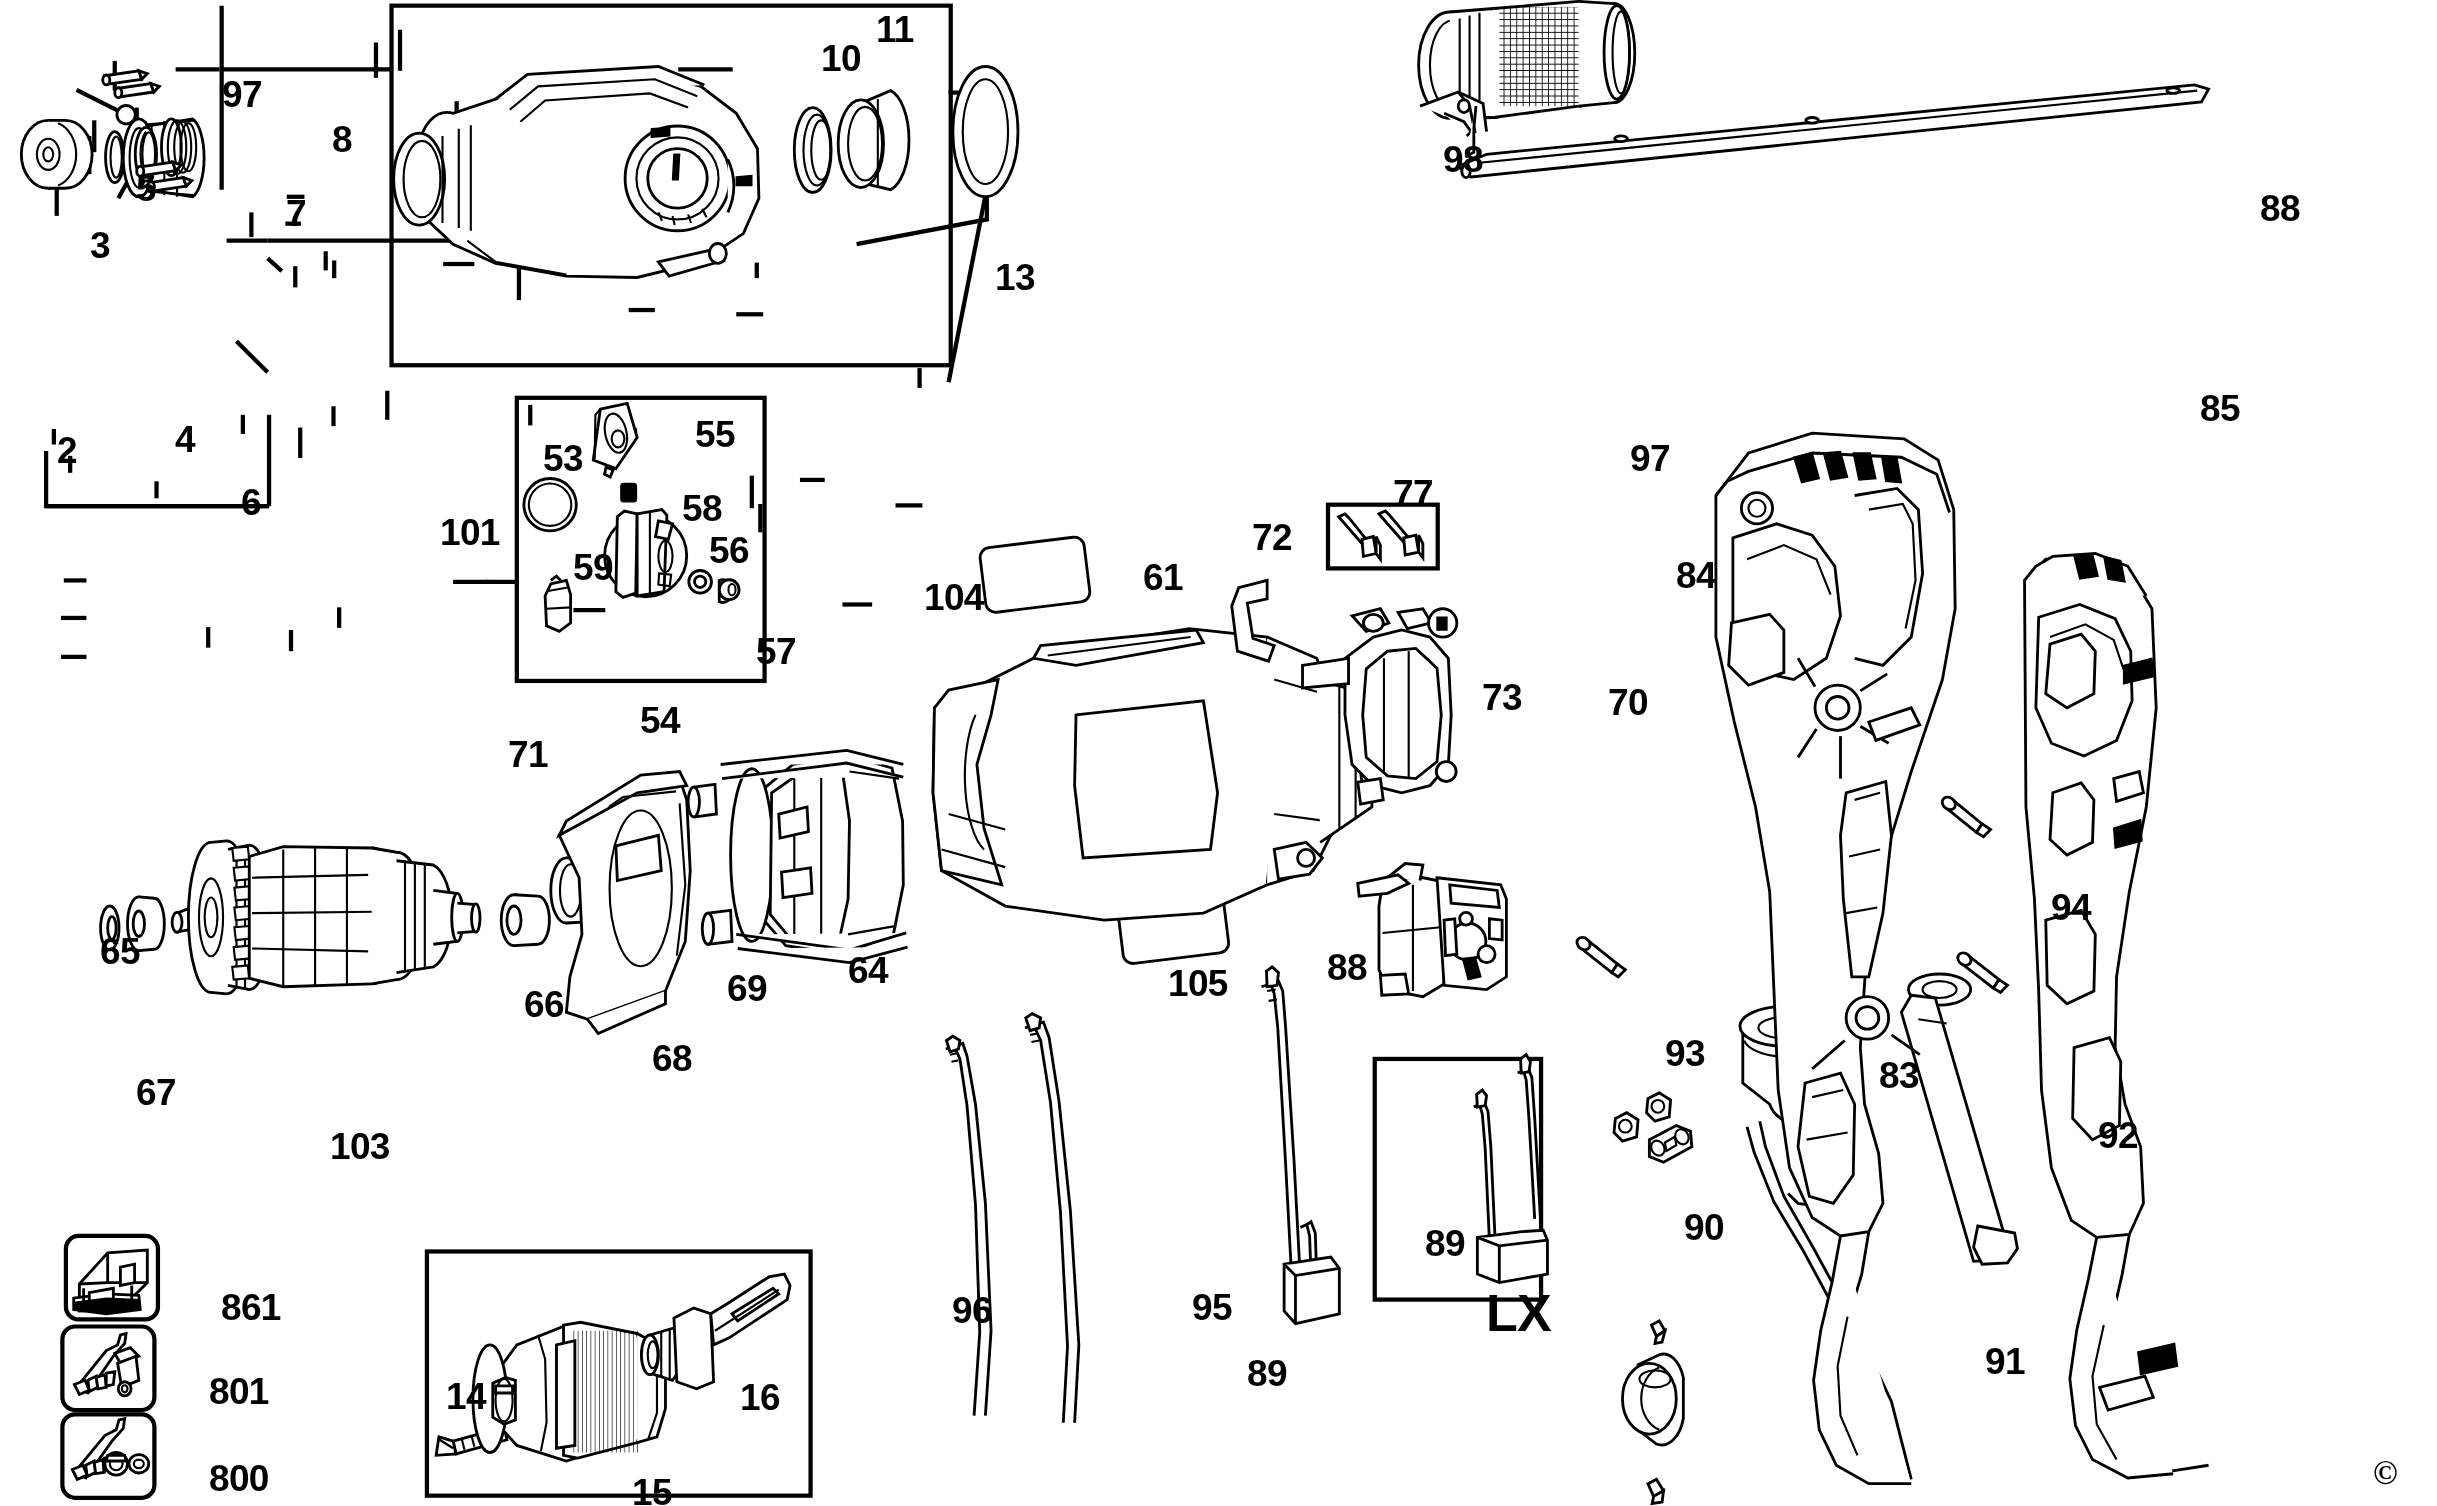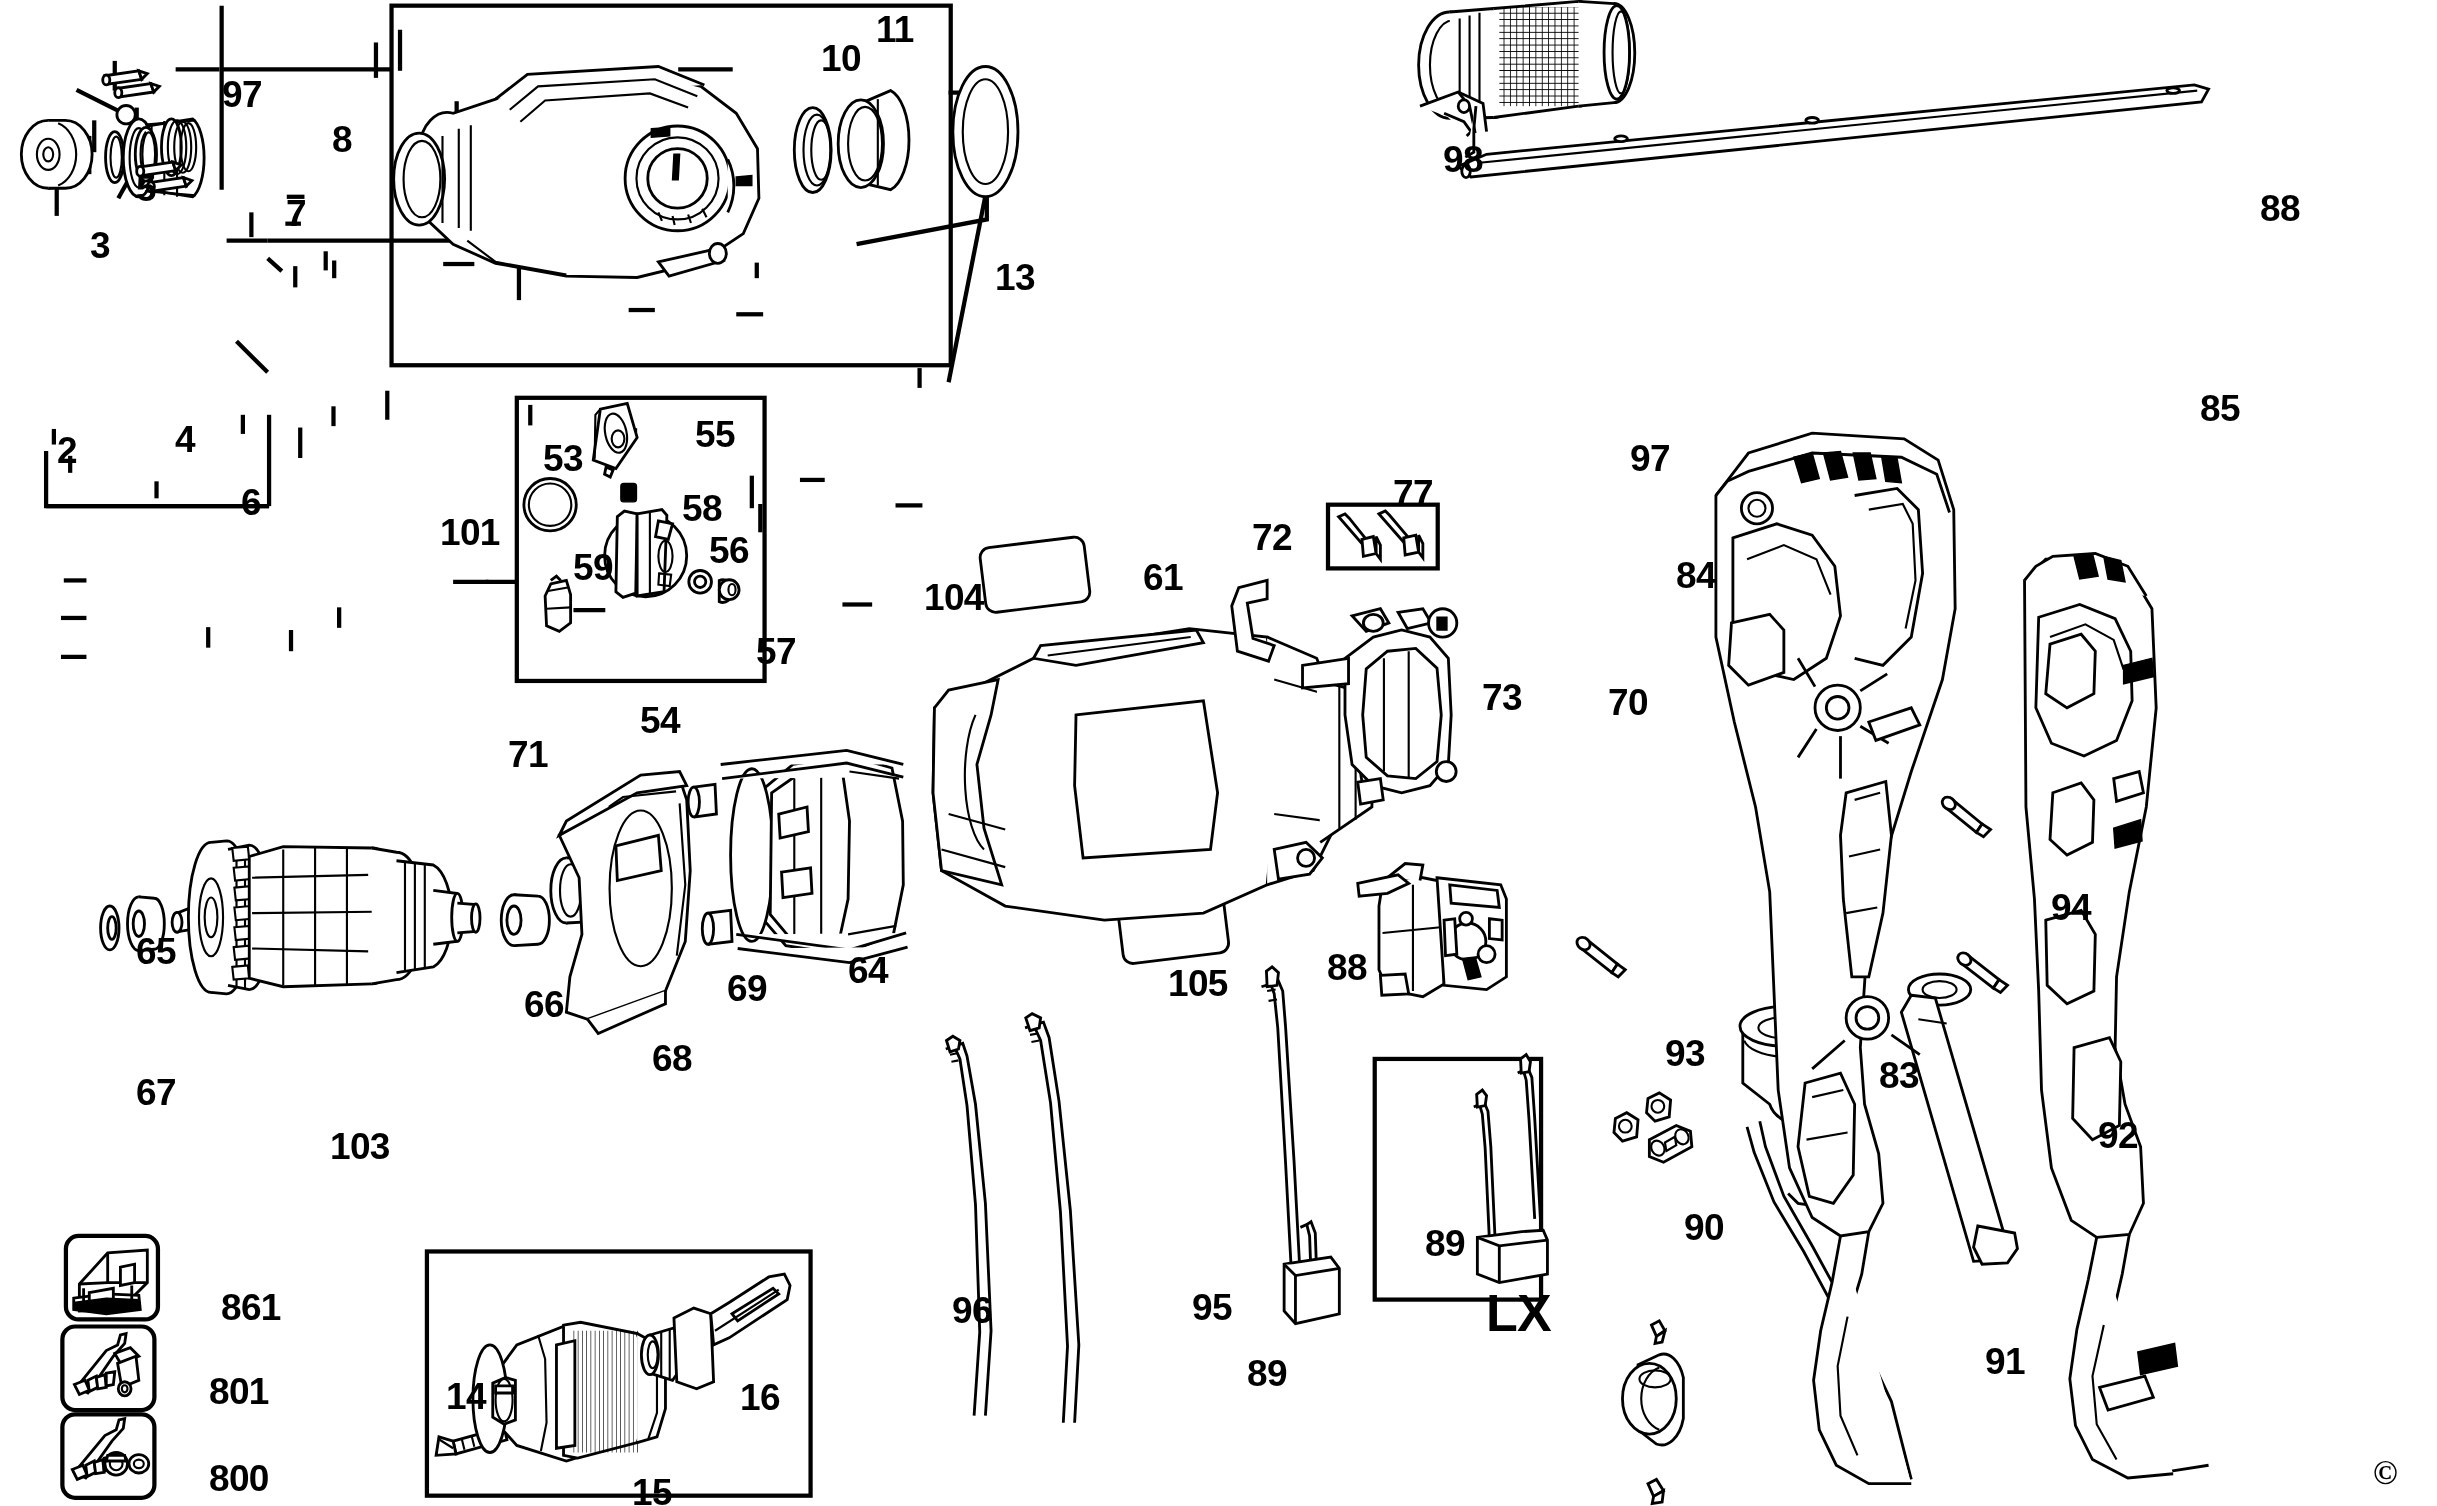--- a/index.html
+++ b/index.html
@@ -721,21 +721,21 @@
     <span class="lbl" style="left: 1143px; top: 559px; font-size: 37px;">61</span>
     <span class="lbl" style="left: 1252px; top: 519px; font-size: 37px;">72</span>
     <span class="lbl" style="left: 1482px; top: 679px; font-size: 37px;">73</span>
     <span class="lbl" style="left: 1393px; top: 475px; font-size: 37px;">77</span>
     <span class="lbl" style="left: 1168px; top: 965px; font-size: 37px;">105</span>
     <span class="lbl" style="left: 508px; top: 736px; font-size: 37px;">71</span>
     <span class="lbl" style="left: 848px; top: 952px; font-size: 37px;">64</span>
     <span class="lbl" style="left: 727px; top: 970px; font-size: 37px;">69</span>
     <span class="lbl" style="left: 652px; top: 1040px; font-size: 37px;">68</span>
     <span class="lbl" style="left: 524px; top: 986px; font-size: 37px;">66</span>
-    <span class="lbl" style="left: 100px; top: 933px; font-size: 37px; margin-left: 36px;">65</span>
+    <span class="lbl" style="left: 100px; top: 933px; font-size: 37px;">65</span>
     <span class="lbl" style="left: 136px; top: 1074px; font-size: 37px;">67</span>
     <span class="lbl" style="left: 330px; top: 1128px; font-size: 37px;">103</span>
     <span class="lbl" style="left: 1327px; top: 949px; font-size: 37px;">88</span>
     <span class="lbl" style="left: 952px; top: 1292px; font-size: 37px;">96</span>
     <span class="lbl" style="left: 1192px; top: 1289px; font-size: 37px;">95</span>
     <span class="lbl" style="left: 1247px; top: 1355px; font-size: 37px;">89</span>
     <span class="lbl" style="left: 1425px; top: 1225px; font-size: 37px;">89</span>
     <span class="lbl boxtitle" style="left: 1486px; top: 1287px; font-size: 52px;">LX</span>
     <span class="lbl" style="left: 1665px; top: 1035px; font-size: 37px;">93</span>
     <span class="lbl" style="left: 1684px; top: 1209px; font-size: 37px;">90</span>

